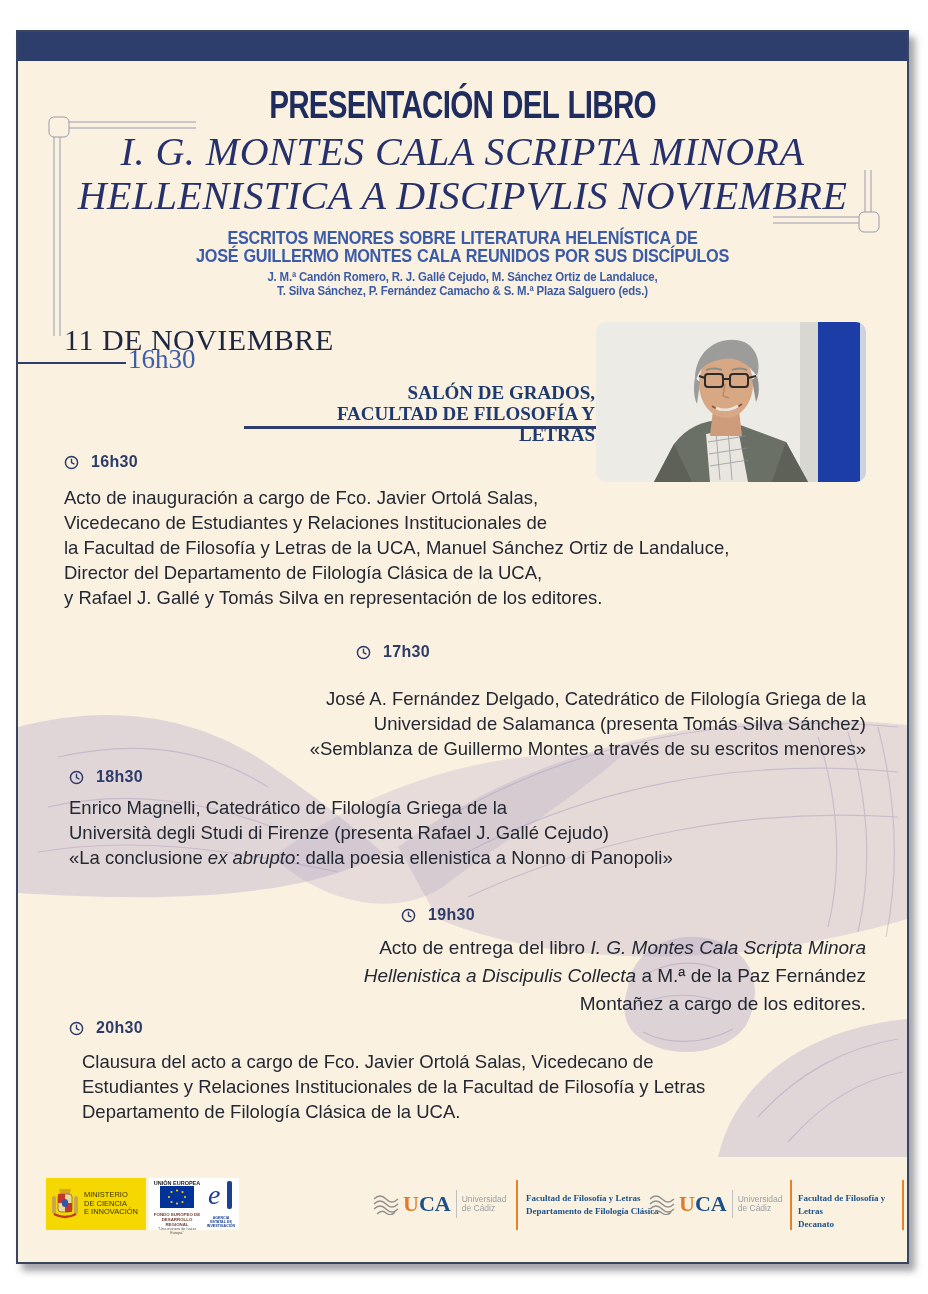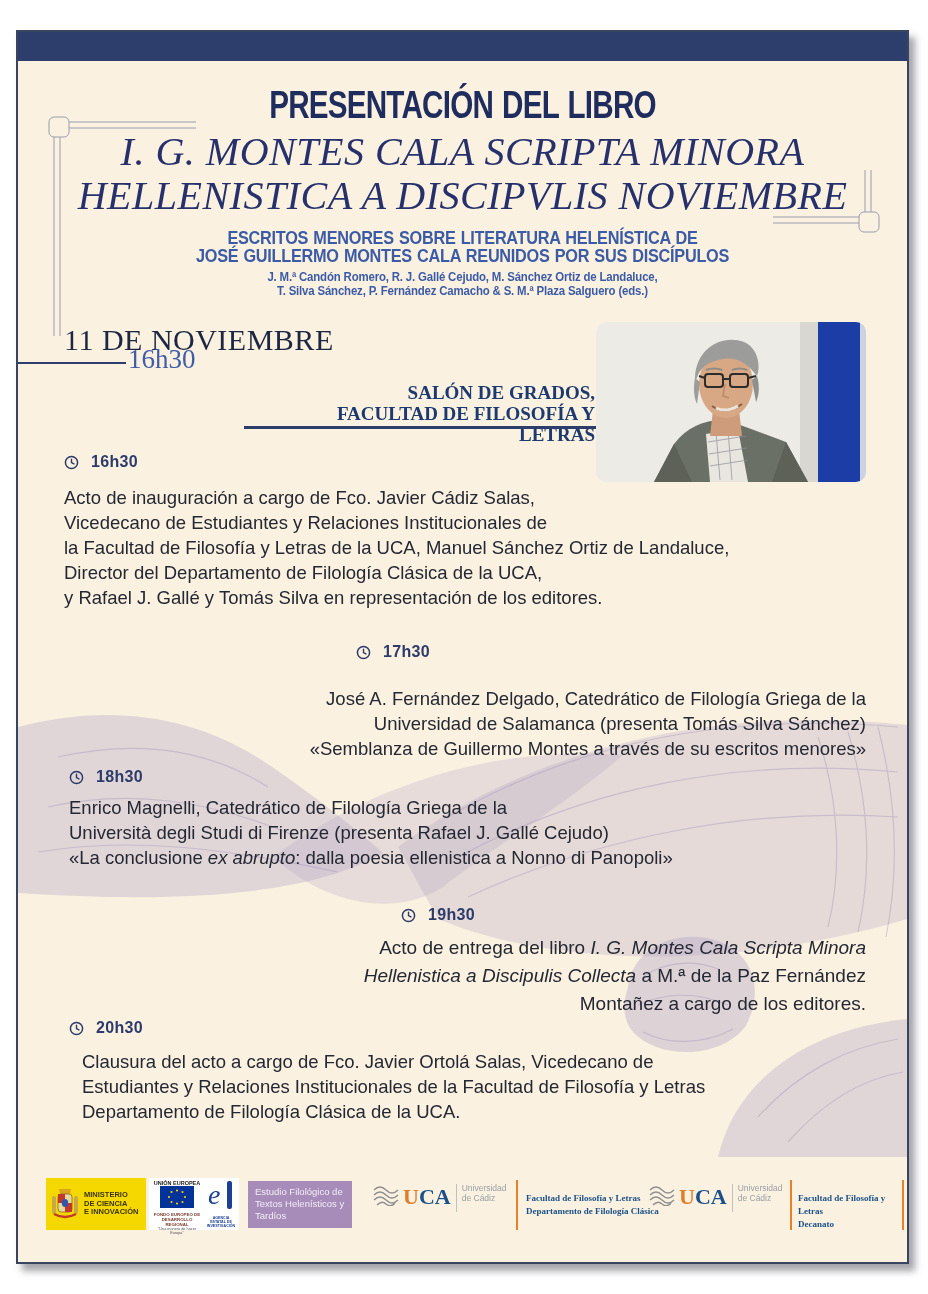--- a/index.html
+++ b/index.html
@@ -51,31 +51,31 @@
   .sched-line{white-space:nowrap;font-size:18.5px;color:#242833;line-height:25px;height:25px;}
   .right .sched-line{text-align:right;}
   .s4 .sched-line{line-height:28px;height:28px;font-size:19px;}
 
   
   .watermark{left:0;top:655px;width:100%;height:470px;z-index:1;pointer-events:none;}
 
   
   .logo{top:1146px;height:52px;}
   .ministry{left:28px;width:100px;background:#f5d800;display:flex;align-items:center;gap:4px;padding:4px;}
-  .ministry-text{font-size:7.5px;font-weight:700;color:#3b3500;line-height:8.5px;}
+  .ministry-text{font-size:7.5px;font-weight:400;color:#3b3500;line-height:8.5px;}
   .eu{left:131px;width:90px;background:#ffffff;display:flex;padding:2px;gap:2px;}
   .eu-left{width:52px;text-align:center;}
   .eu-h{font-size:5.5px;font-weight:700;color:#222;}
   .eu-f{font-size:4.4px;font-weight:700;color:#7a3b2e;line-height:5px;}
   .eu-t{font-size:3.8px;color:#555;}
   .aei{width:32px;text-align:center;}
   .aei-t{font-size:3.6px;font-weight:700;color:#1c3f94;line-height:4.2px;}
   .estudio{left:230px;width:104px;height:47px;top:1149px;background:#a78cba;padding:5px 7px;}
   .estudio div{font-size:9.5px;color:#f2eef7;line-height:12px;}
-  .uca{display:flex;align-items:flex-start;top:1152px;height:40px;}
+  .uca{display:flex;align-items:center;top:1152px;height:40px;}
   .uca1{left:354px;} .uca2{left:630px;}
   .uca-acronym{font-family:"Liberation Serif",serif;font-weight:700;font-size:22px;margin-left:3px;}
   .uca-u{color:#e07b28;} .uca-ca{color:#1b5188;}
   .uca-sep{width:1px;height:28px;background:#c0c0c0;margin:0 5px;}
   .uca-name{font-size:8.5px;color:#9aa0a6;line-height:9.5px;}
   .odivider{top:1148px;width:2px;height:50px;background:#e8822a;}
   .d1{left:498px;} .d2{left:772px;} .d3{left:884px;}
   .dept{top:1160px;font-family:"Liberation Serif",serif;font-weight:700;font-size:9px;
     color:#1b5188;line-height:13px;}
   .dept1{left:508px;} .dept2{left:780px;}
@@ -181,21 +181,21 @@
 
   <div class="abs section" style="left:46px;top:421px;">
     <div class="time-row">
       <svg viewBox="0 0 16 16">
           <circle cx="8" cy="8" r="6.5" fill="none" stroke="currentColor" stroke-width="1.6"></circle>
           <path d="M8 4.4V8l2.6 1.5" stroke="currentColor" stroke-width="1.5" fill="none" stroke-linecap="round"></path>
         </svg>
       <span class="time-label">16h30</span>
     </div>
     <div style="margin-top:14px;">
-      <div class="sched-line"><span>Acto de inauguración a cargo de Fco. Javier Cádiz Salas,</span></div>
+      <div class="sched-line"><span>Acto de inauguración a cargo de Fco. Javier Ortolá Salas,</span></div>
       <div class="sched-line"><span>Vicedecano de Estudiantes y Relaciones Institucionales de</span></div>
       <div class="sched-line"><span>la Facultad de Filosofía y Letras de la UCA, Manuel Sánchez Ortiz de Landaluce,</span></div>
       <div class="sched-line"><span>Director del Departamento de Filología Clásica de la UCA,</span></div>
       <div class="sched-line"><span> y Rafael J. Gallé y Tomás Silva en representación de los editores.</span></div>
     </div>
   </div>
 
   <div class="abs section right" style="left:240px;right:41px;top:611px;">
     <div class="time-row" style="margin-left:98px;">
       <svg viewBox="0 0 16 16">
@@ -298,25 +298,20 @@
       <svg width="30" height="32" viewBox="0 0 30 32">
         <text x="2" y="24" font-family="Liberation Serif,serif" font-style="italic" font-size="28" fill="#1c3f94">e</text>
         <rect x="21" y="1" width="5" height="28" rx="2" fill="#1c3f94"></rect>
       </svg>
       <div class="aei-t">AGENCIA</div>
       <div class="aei-t">ESTATAL DE</div>
       <div class="aei-t">INVESTIGACIÓN</div>
     </div>
   </div>
 
-  <div class="abs estudio">
-    <div>Estudio Filológico de</div>
-    <div>Textos Helenísticos y</div>
-    <div>Tardíos</div>
-  </div>
 
   <div class="abs uca uca1">
     <svg width="28" height="22" viewBox="0 0 28 22">
       <g fill="none" stroke="#8f8f8f" stroke-width="1.4">
         <path d="M2,6 q6,-6 12,0 q6,6 12,0"></path>
           <path d="M2,11 q6,-6 12,0 q6,6 12,0"></path>
         <path d="M2,16 q6,-6 12,0 q6,6 12,0"></path>
           <path d="M5,21 q5,-5 9,-1 q5,4 9,-1"></path>
       </g>
     </svg>

